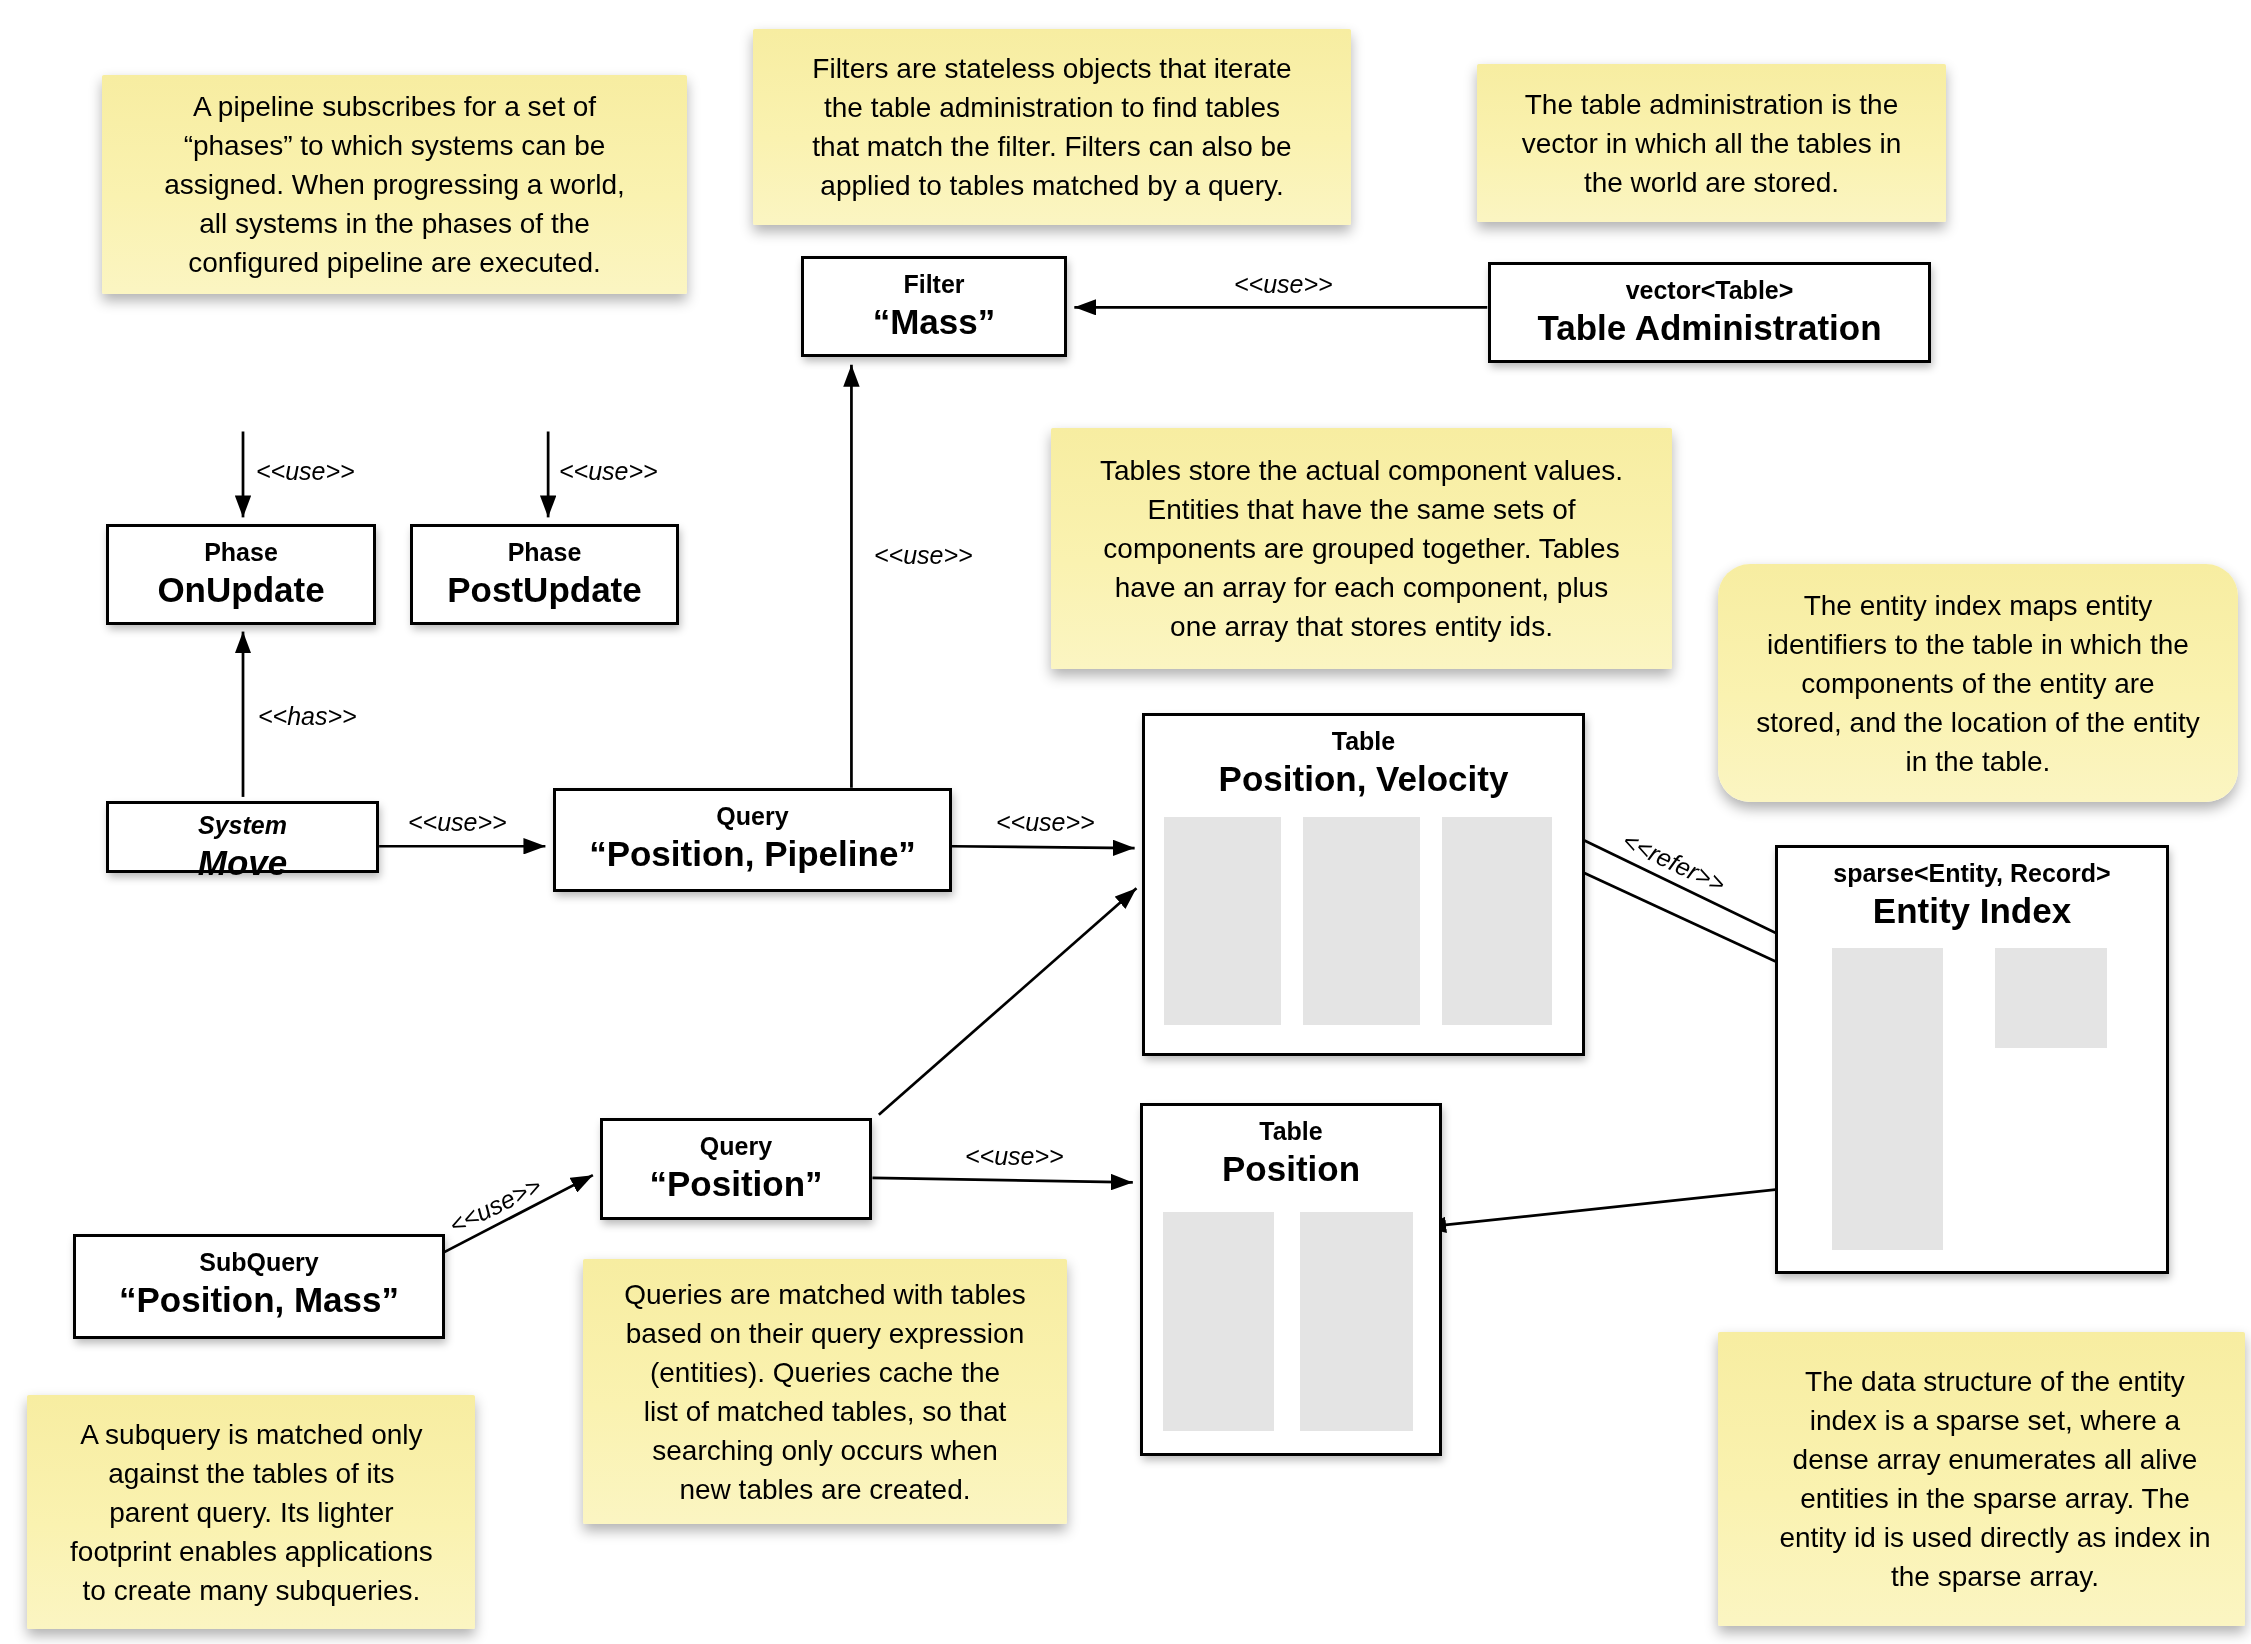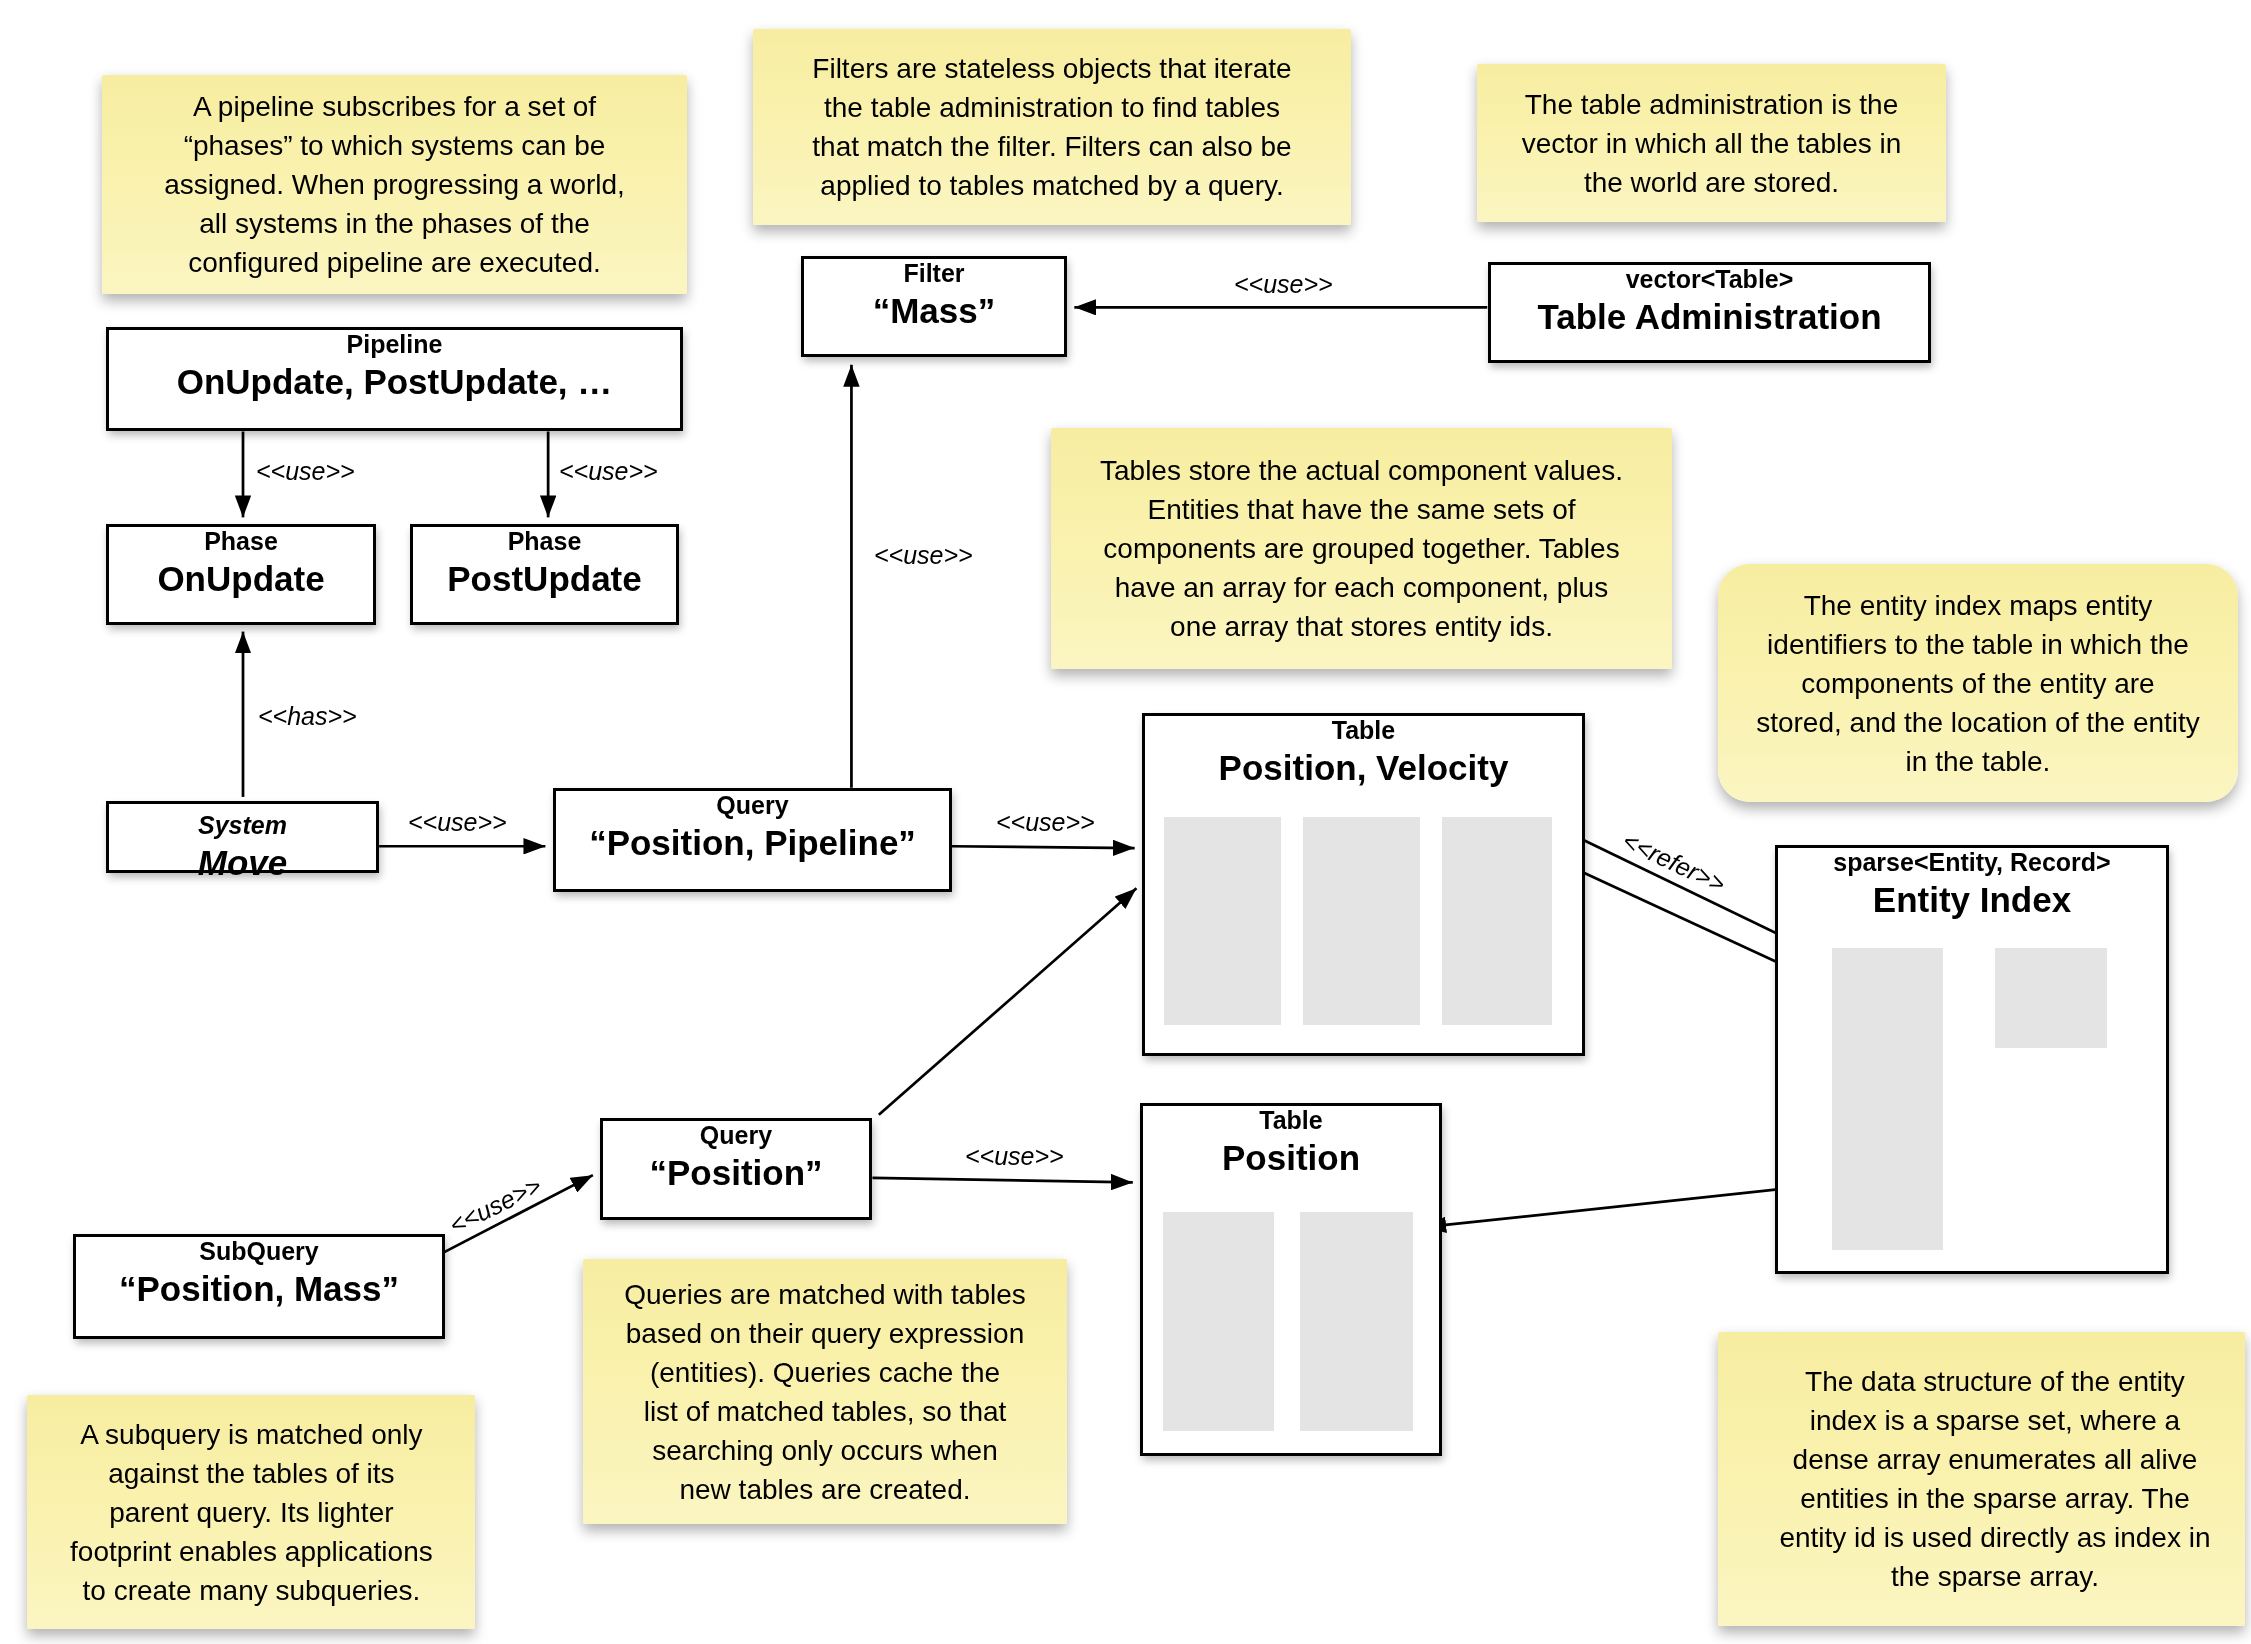--- a/index.html
+++ b/index.html
@@ -31,21 +31,21 @@
   }
 
   .node {
     position: absolute;
     background: #ffffff;
     border: 3.7px solid #000000;
     box-sizing: border-box;
     text-align: center;
     box-shadow: 1.8px 4.6px 8.2px rgba(0,0,0,0.28);
   }
-  .node .title { font-size: 25px; font-weight: 700; }
+  .node .title { font-size: 25px; font-weight: 700; margin-top: 11px; }
   .node .value { font-size: 35px; font-weight: 700; margin-top: 2.7px; white-space: nowrap; }
 
   .array-rect { position: absolute; background: #e4e4e4; }
 
   .edge-label {
     position: absolute;
     font-size: 25px;
     font-style: italic;
     white-space: nowrap;
   }
@@ -114,24 +114,20 @@
 parent query. Its lighter
 footprint enables applications
 to create many subqueries.</div>
   <div class="note" style="left:1718px; top:1332px; width:527px; height:294px;padding-left:36px;">The data structure of the entity
 index is a sparse set, where a
 dense array enumerates all alive
 entities in the sparse array. The
 entity id is used directly as index in
 the sparse array.</div>
 
-  <div class="node" style="left:106px; top:327px; width:577px; height:104px;">
-    <div class="title">Pipeline</div>
-    <div class="value">OnUpdate, PostUpdate, …</div>
-  </div>
 
   <div class="node" style="left:106px; top:524px; width:270px; height:101px;">
     <div class="title">Phase</div>
     <div class="value">OnUpdate</div>
   </div>
 
   <div class="node" style="left:410px; top:524px; width:269px; height:101px;">
     <div class="title">Phase</div>
     <div class="value">PostUpdate</div>
   </div>

